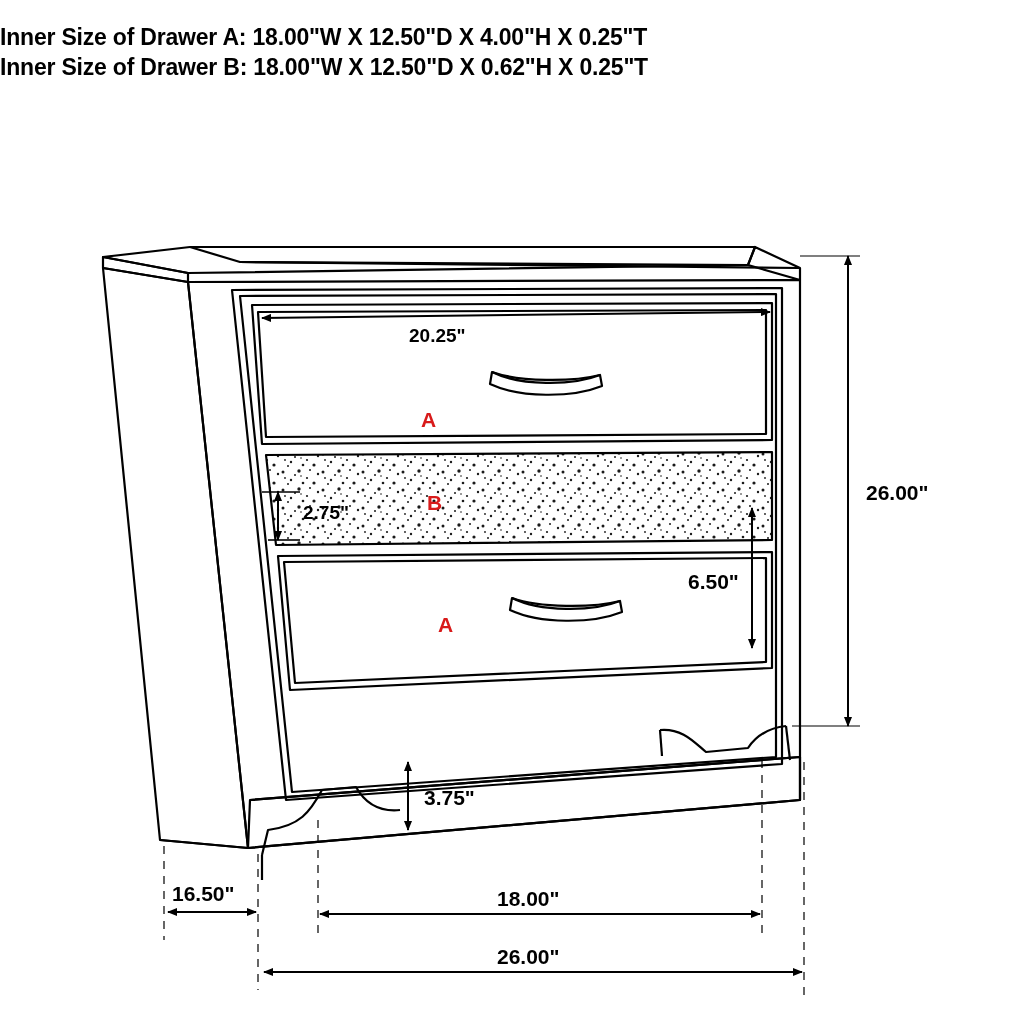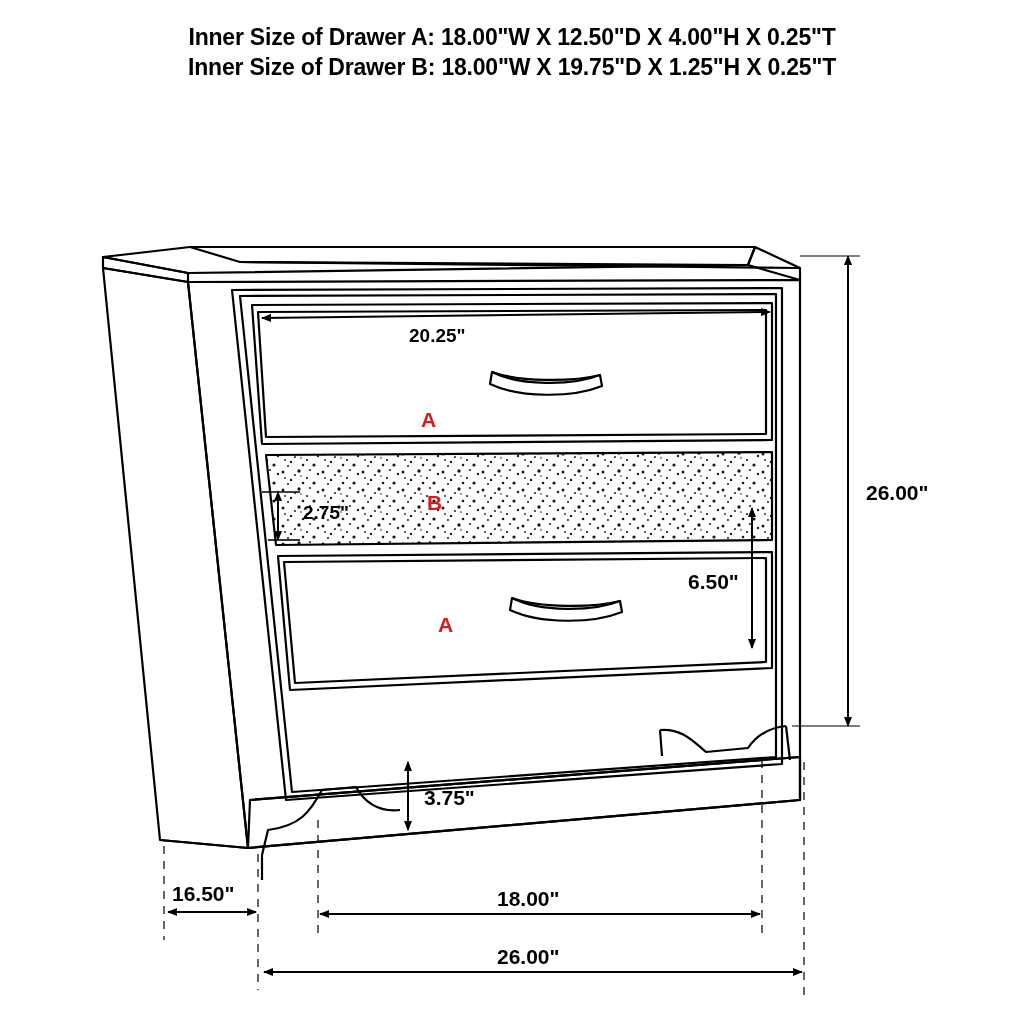--- a/index.html
+++ b/index.html
@@ -18,21 +18,21 @@
   #page {
     position: relative;
     width: 1024px;
     height: 1024px;
   }
   .spec-lines {
     position: absolute;
     left: 0;
     top: 22px;
     width: 1024px;
-    text-align: center;
+    text-align: left;
   }
   .spec-line {
     font-size: 23px;
     font-weight: bold;
     line-height: 30px;
     letter-spacing: -0.2px;
     white-space: nowrap;
   }
   svg.drawing {
     position: absolute;
@@ -56,21 +56,21 @@
     white-space: nowrap;
   }
 </style>
 </head>
 <body>
 
 <div id="page">
 
   <div class="spec-lines">
     <div class="spec-line">Inner Size of Drawer A: 18.00"W X 12.50"D X 4.00"H X 0.25"T</div>
-    <div class="spec-line">Inner Size of Drawer B: 18.00"W X 19.75"D X 1.25"H X 0.25"T</div>
+    <div class="spec-line">Inner Size of Drawer B: 18.00"W X 12.50"D X 0.62"H X 0.25"T</div>
   </div>
 
   <svg class="drawing" viewBox="0 0 1024 1024">
     <defs>
       <marker id="arrHead" markerWidth="10" markerHeight="8" refX="9" refY="4" orient="auto" markerUnits="userSpaceOnUse">
         <path d="M0,0 L10,4 L0,8 Z" fill="#000"></path>
       </marker>
       <marker id="arrTail" markerWidth="10" markerHeight="8" refX="1" refY="4" orient="auto" markerUnits="userSpaceOnUse">
         <path d="M10,0 L0,4 L10,8 Z" fill="#000"></path>
       </marker>

